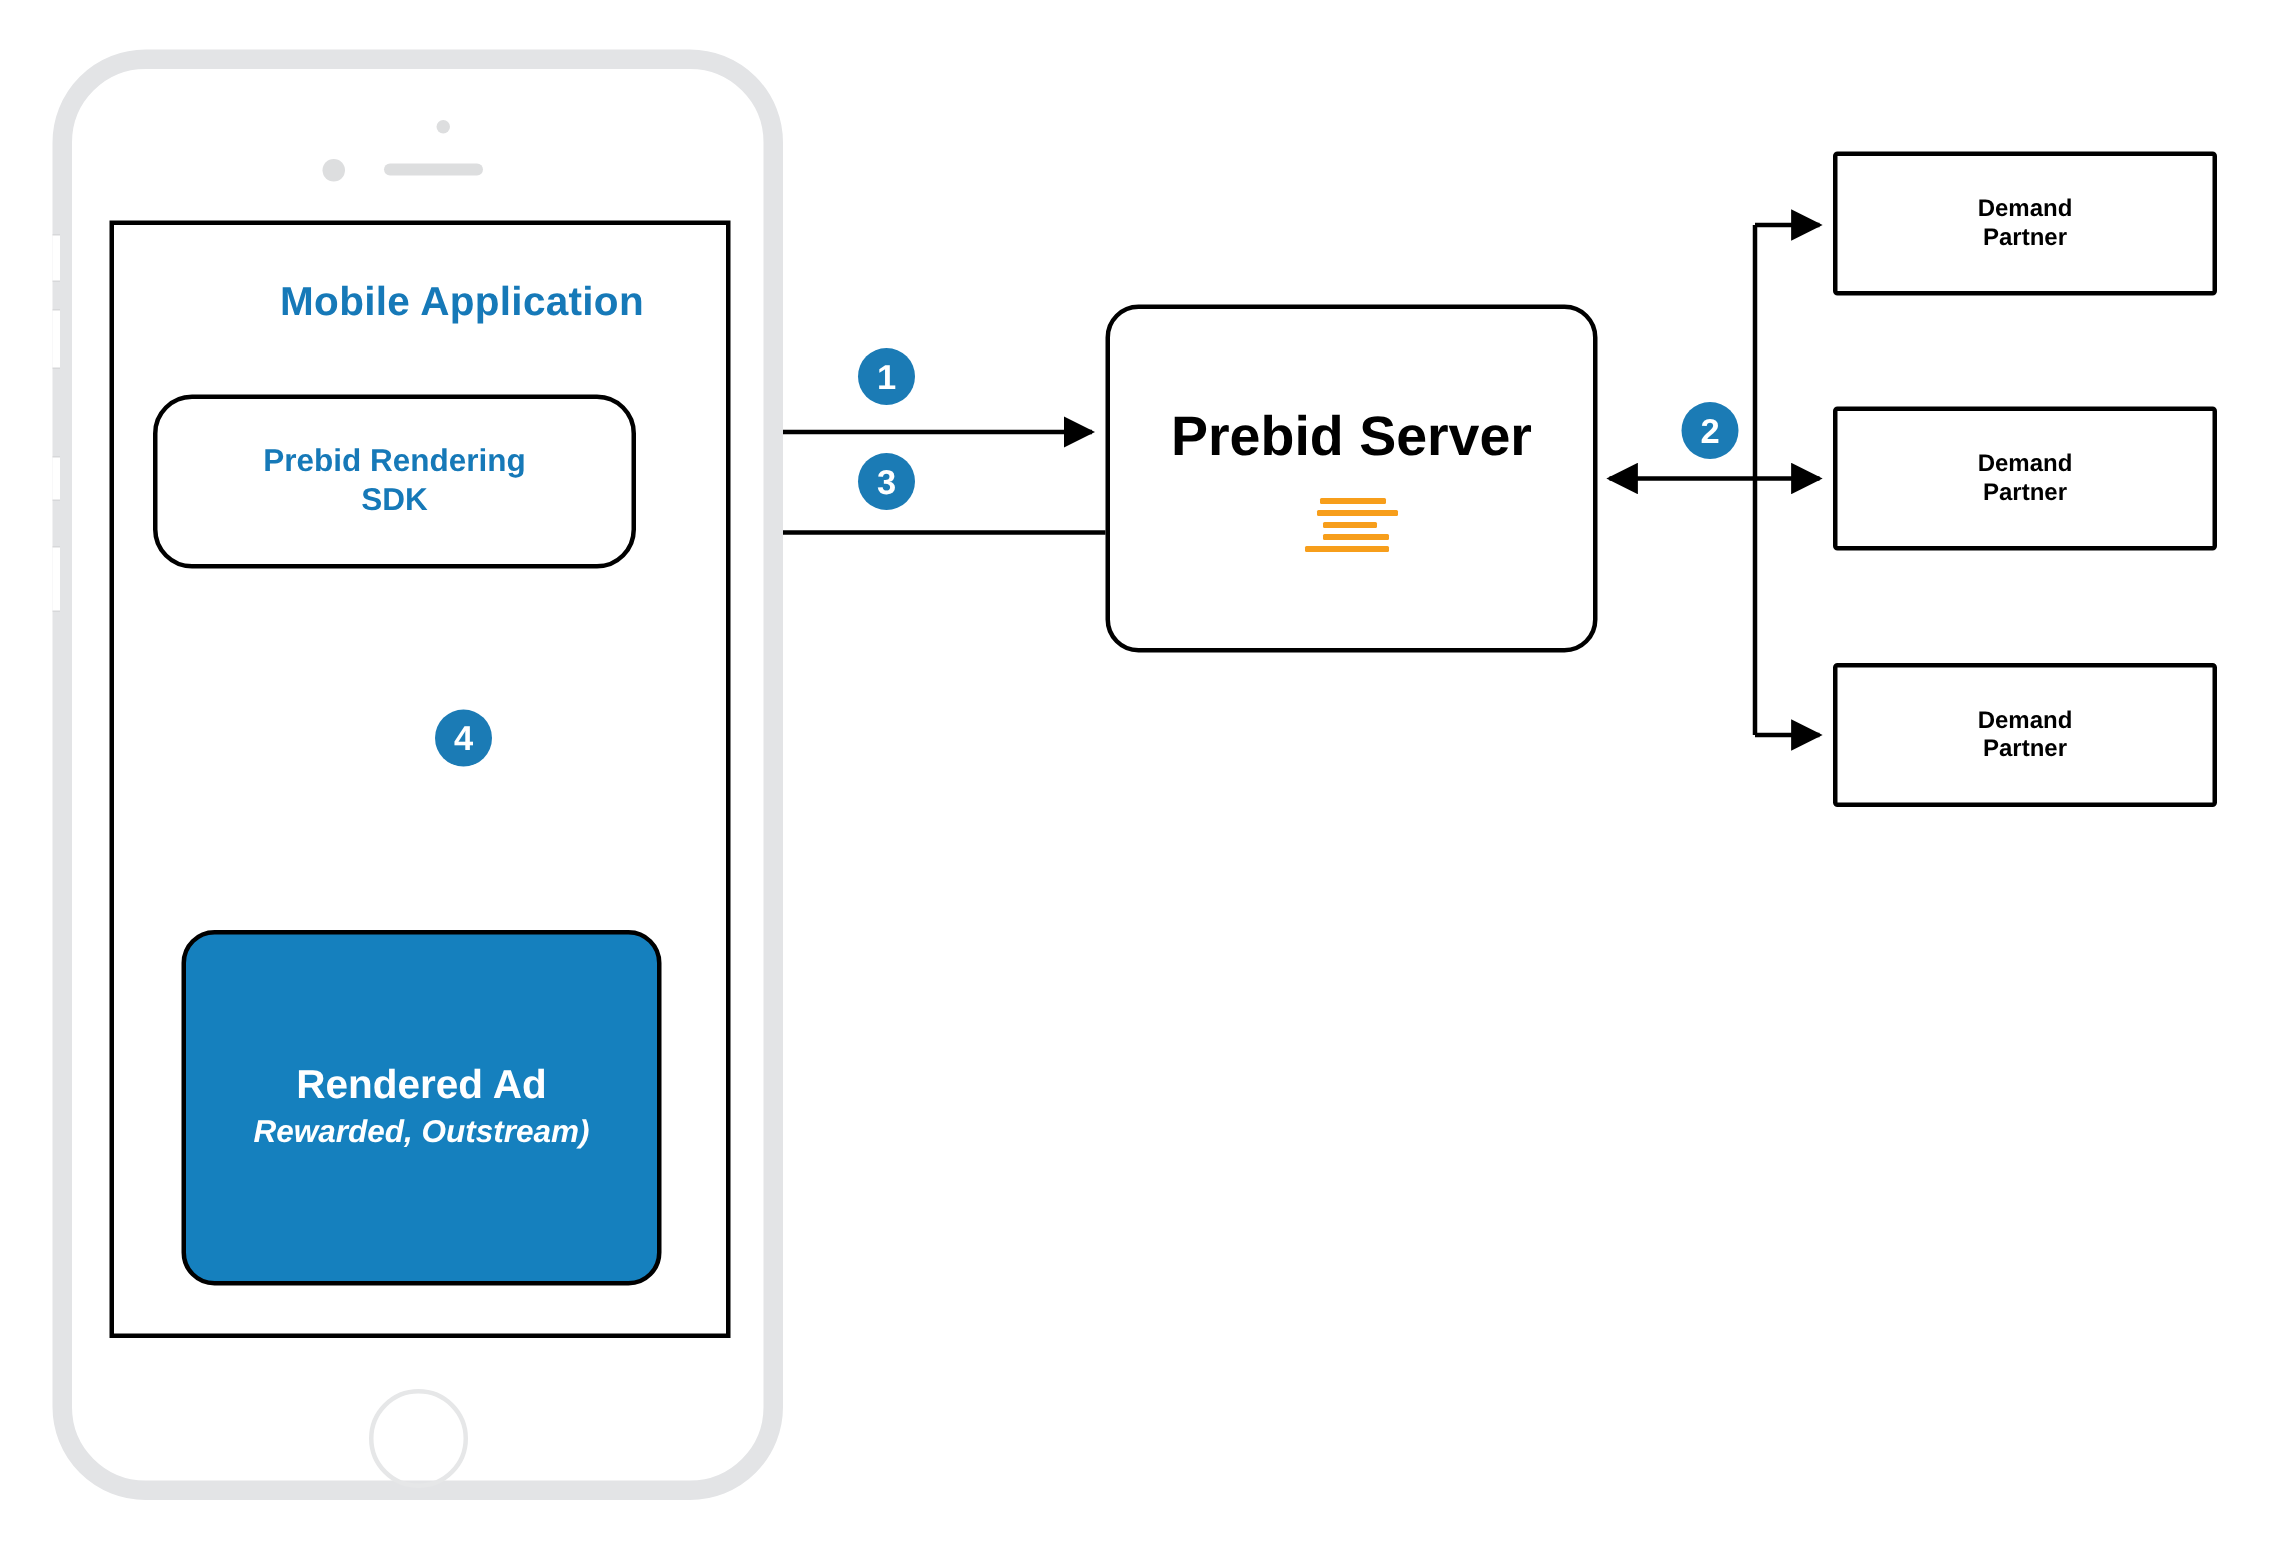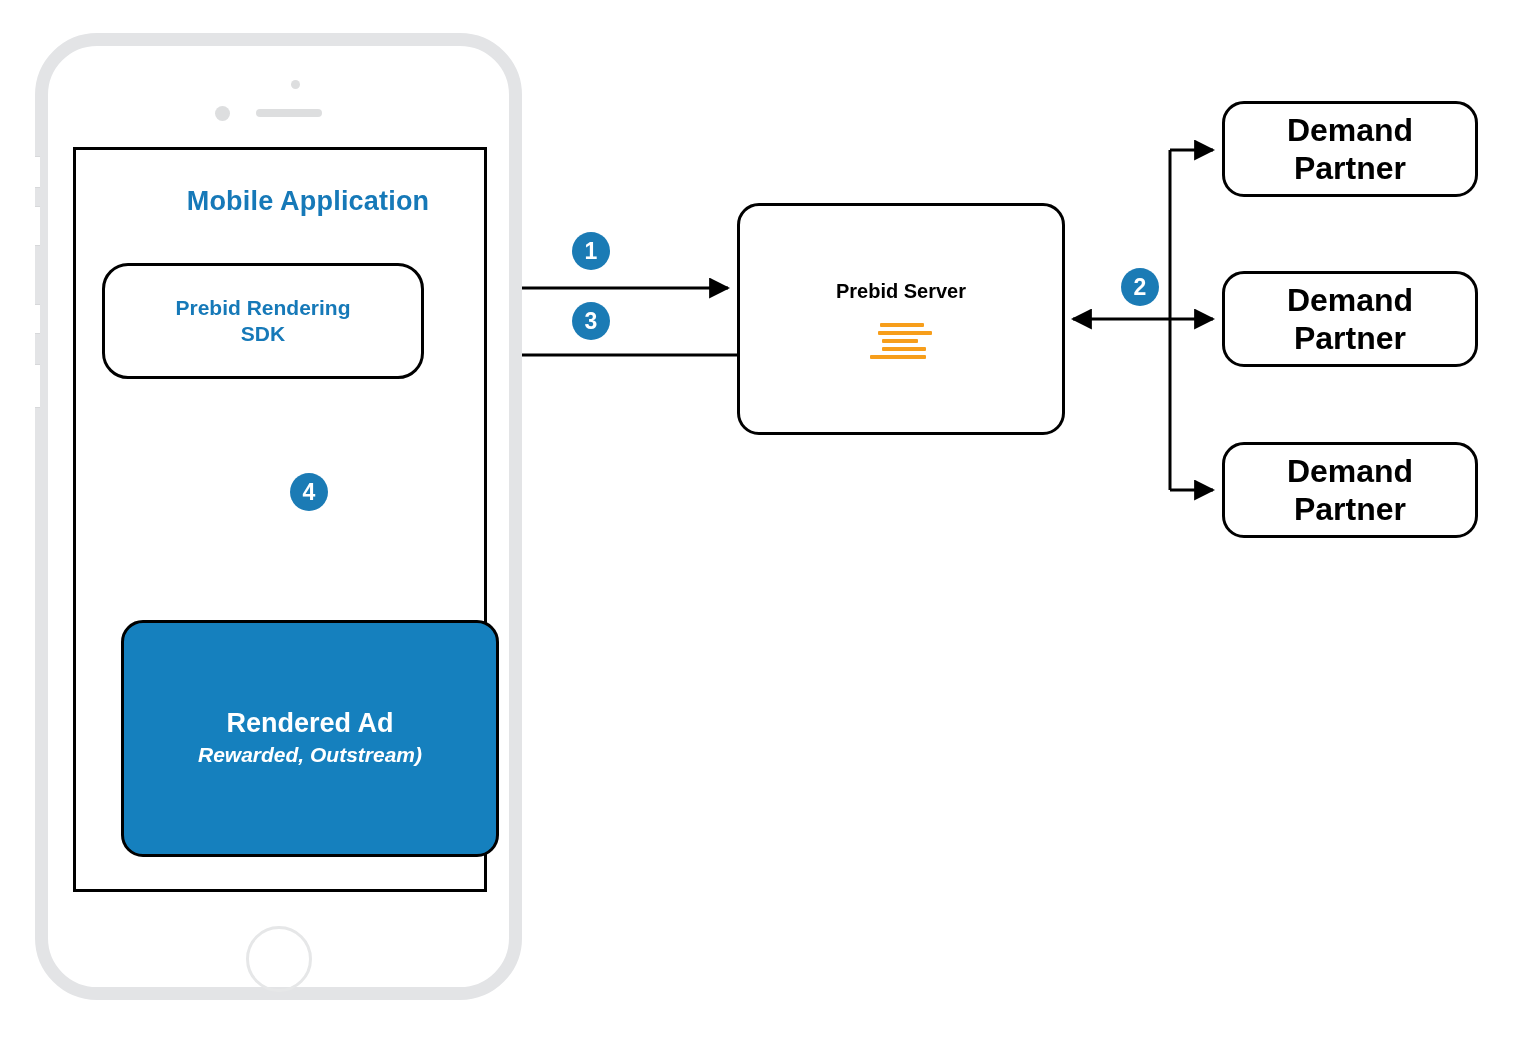--- a/index.html
+++ b/index.html
@@ -127,21 +127,21 @@
     border-radius: 26px;
     color: #1679B8;
     font-size: 21px;
     font-weight: bold;
     line-height: 1.22;
   }
 
   .ad-box {
     left: 121px;
     top: 620px;
-    width: 378px;
+    width: 320px;
     height: 237px;
     border-radius: 22px;
     background: #1580BE;
     color: #ffffff;
   }
   .ad-title {
     font-size: 27px;
     font-weight: bold;
     margin-bottom: 2px;
   }
@@ -153,21 +153,21 @@
   }
 
   .server-box {
     left: 737px;
     top: 203px;
     width: 328px;
     height: 232px;
     border-radius: 22px;
   }
   .server-title {
-    font-size: 20px;
+    font-size: 37px;
     font-weight: bold;
     color: #000000;
     margin-bottom: 20px;
   }
 
   
   .prebid-mark {
     display: flex;
     flex-direction: column;
     align-items: flex-start;
@@ -183,22 +183,22 @@
   .prebid-mark i.b1 { width: 44px; margin-left: 10px; }
   .prebid-mark i.b2 { width: 54px; margin-left: 8px; }
   .prebid-mark i.b3 { width: 36px; margin-left: 12px; }
   .prebid-mark i.b4 { width: 44px; margin-left: 12px; }
   .prebid-mark i.b5 { width: 56px; margin-left: 0px; }
 
   .dp-box {
     left: 1222px;
     width: 256px;
     height: 96px;
-    border-radius: 22px;
-    font-size: 32px;
+    border-radius: 3px;
+    font-size: 16px;
     font-weight: bold;
     color: #000000;
     line-height: 1.2;
   }
   .dp-box.dp1 { top: 101px; }
   .dp-box.dp2 { top: 271px; }
   .dp-box.dp3 { top: 442px; }
 
   
   .badge {

